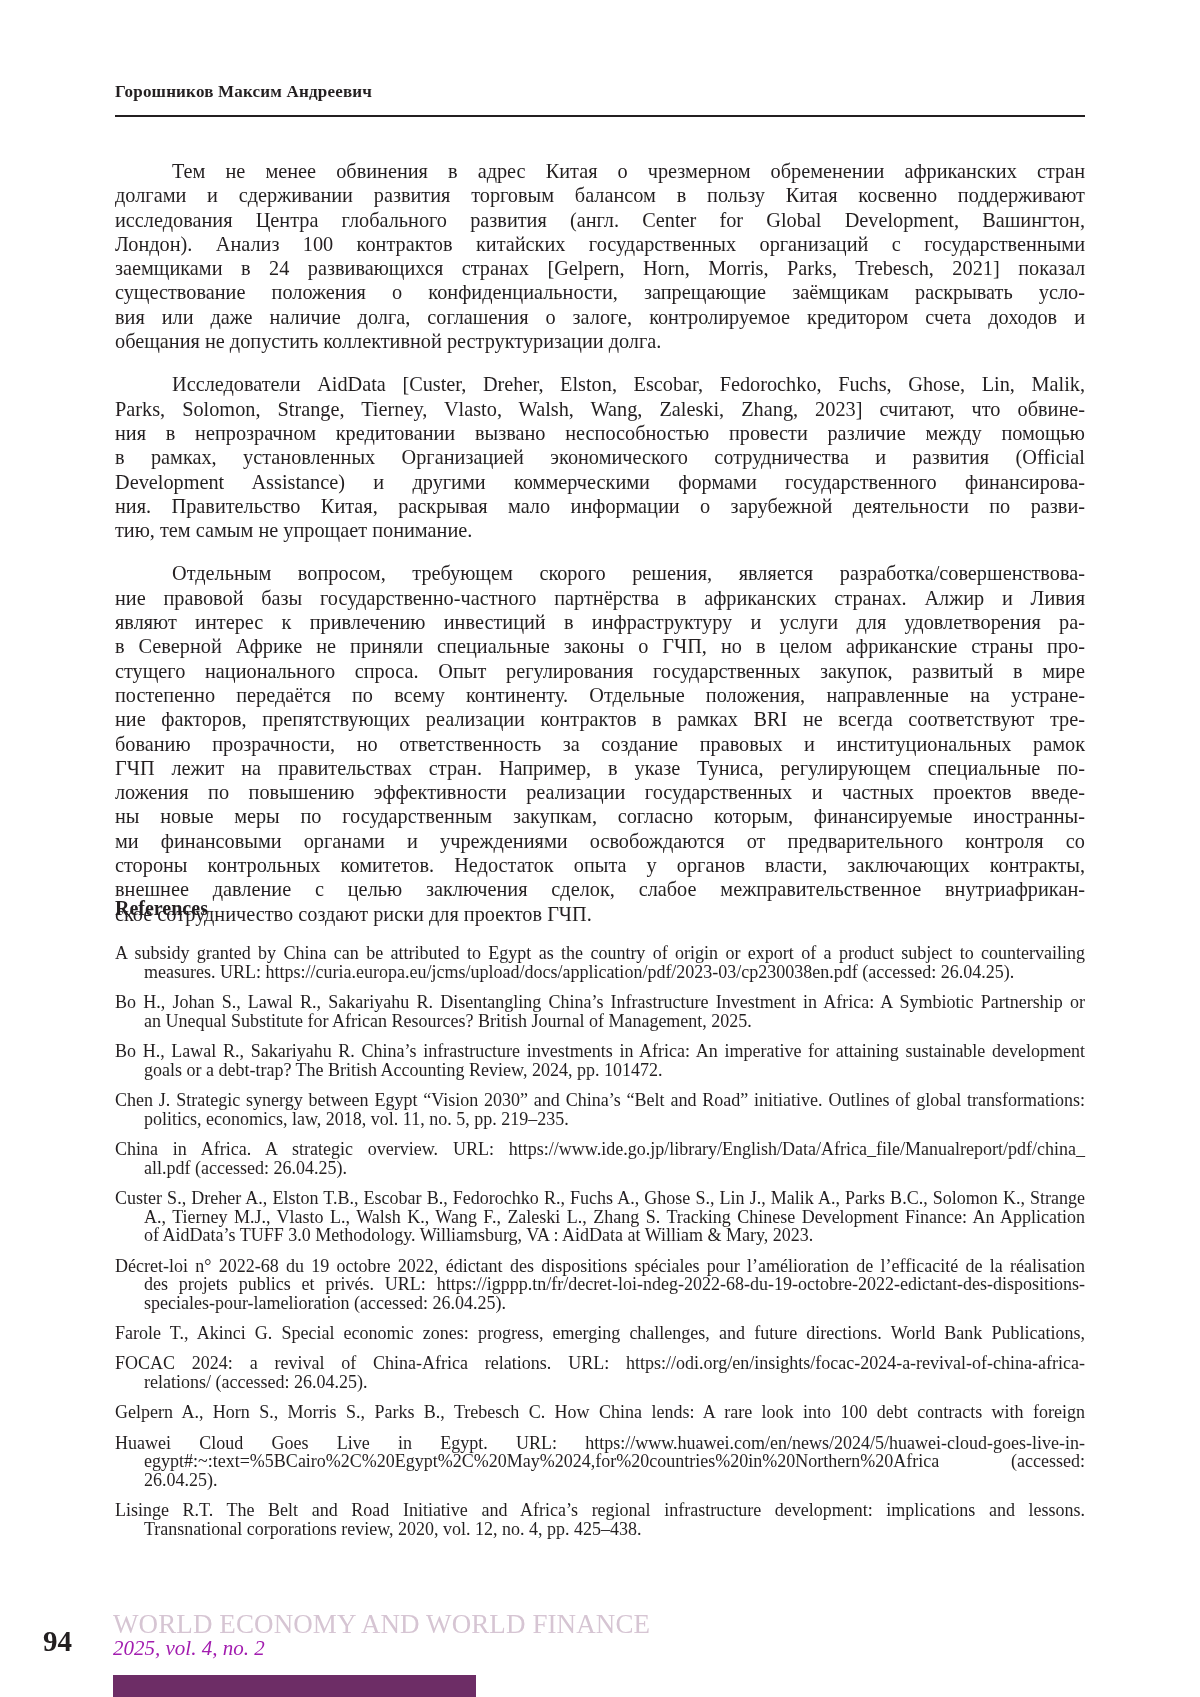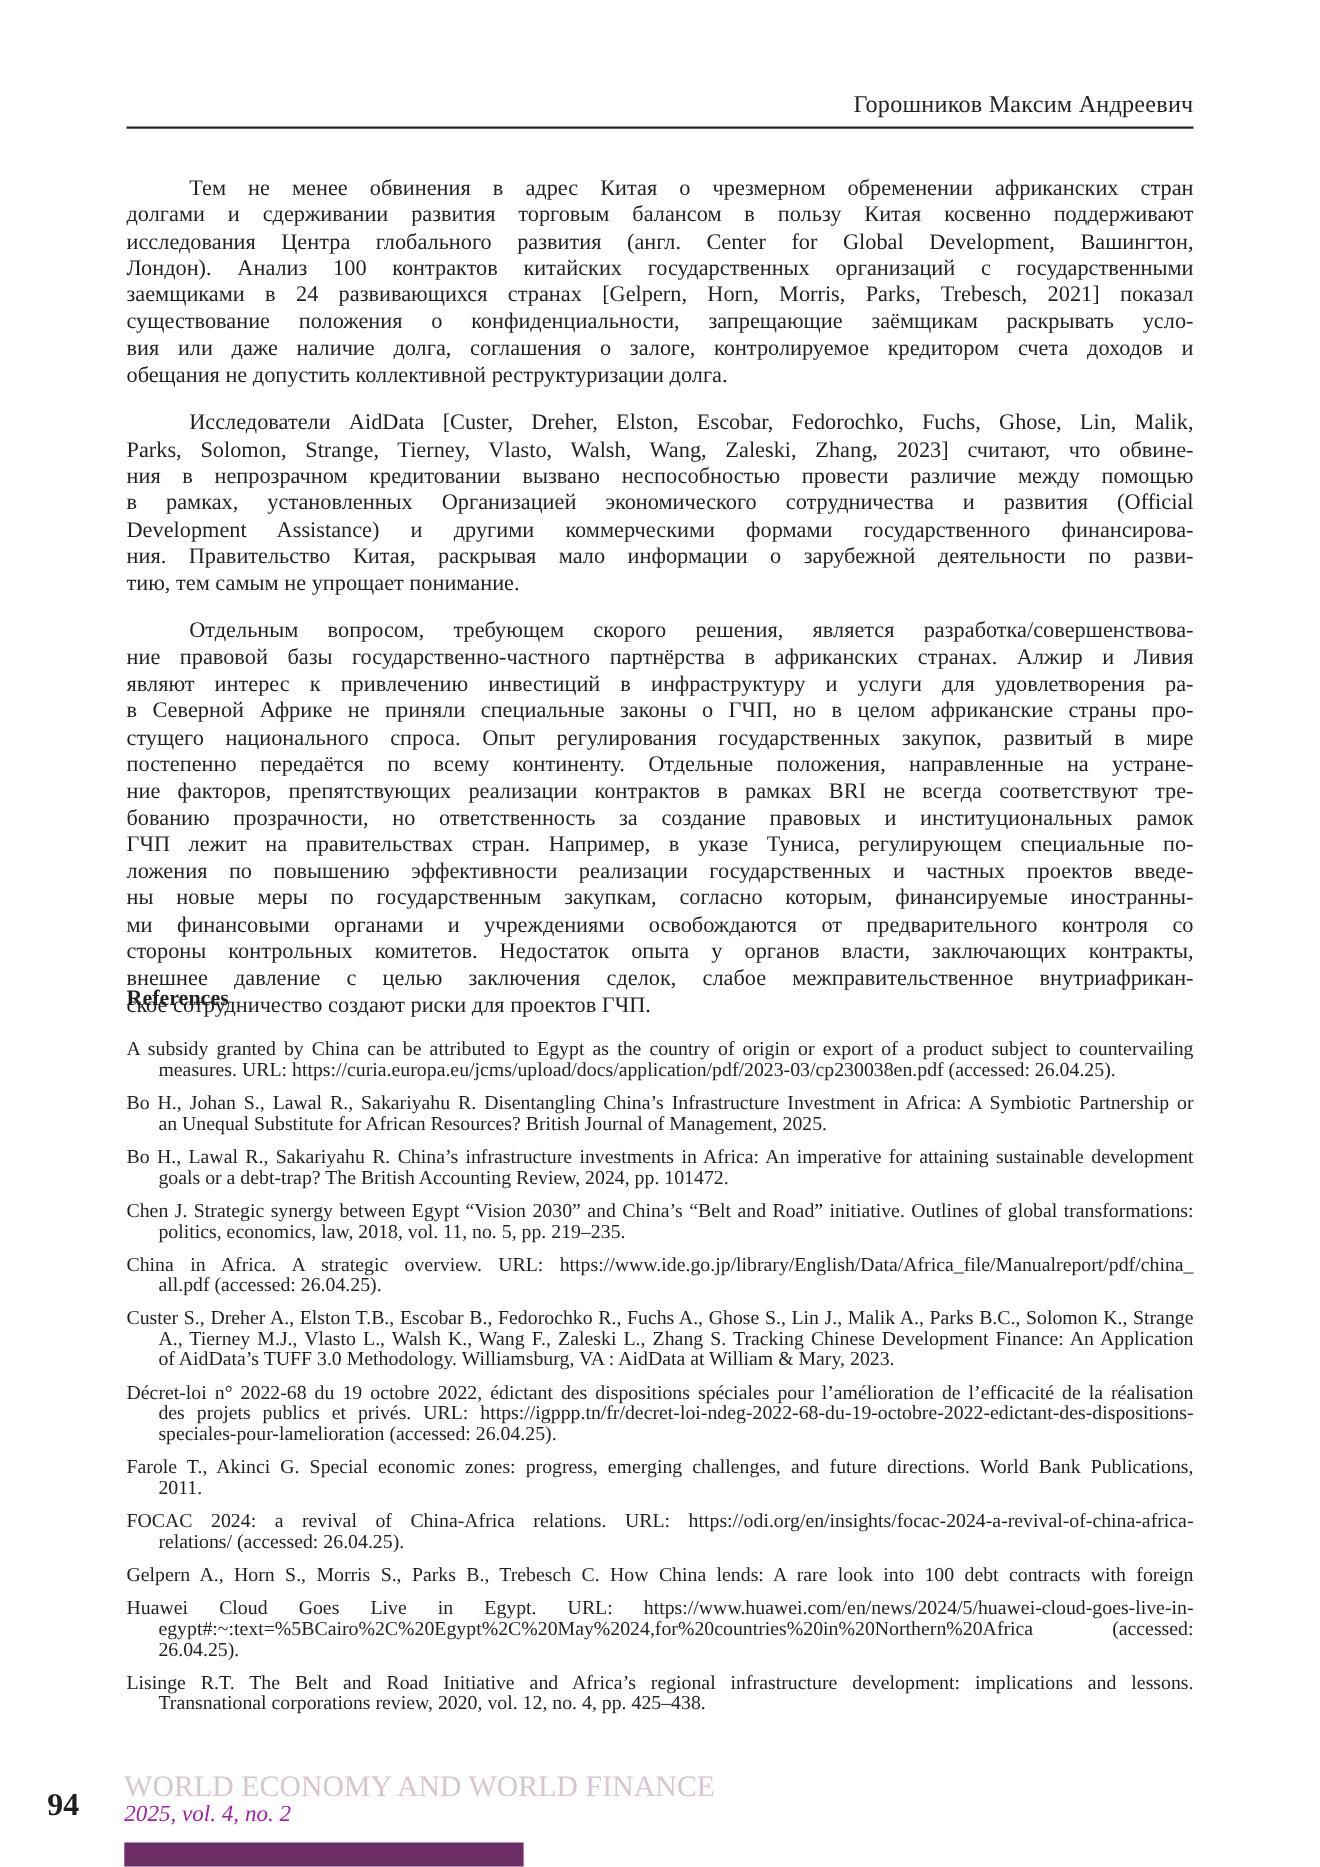--- a/index.html
+++ b/index.html
@@ -1,19 +1,19 @@
 <!DOCTYPE html>
 <html><head>
 <meta charset="utf-8">
 <style>
   html, body { margin: 0; padding: 0; background: #ffffff; }
   body { width: 1200px; height: 1697px; position: relative; overflow: hidden;
          font-family: "Liberation Serif", "DejaVu Serif", serif; color: #231f20; }
-  .running-head { position: absolute; left: 115px; top: 82px; width: 970px; text-align: right;
-                  font-size: 22px; letter-spacing: 0.2px; }
+  .running-head { position: absolute; left: 115px; top: 82px; width: 970px; text-align: left;
+                  font-size: 17px; letter-spacing: 0.2px; font-weight: bold; }
   .head-rule { position: absolute; left: 115px; top: 115px; width: 970px; height: 0;
                border-top: 2px solid #231f20; }
   .body-text { position: absolute; left: 115px; top: 140px; width: 970px; font-size: 20.3px; line-height: 24.3px; }
   .body-text .line { display: block; text-align: justify; text-align-last: justify; white-space: nowrap; height: 24.3px; }
   .body-text .line.last { text-align-last: left; }
   .body-text .line.indent { padding-left: 57px; margin-top: 19px; }
   .refs-title { position: absolute; left: 115px; top: 897px; font-size: 20px; font-weight: bold; }
   .refs { position: absolute; left: 115px; top: 944px; width: 970px; font-size: 18px; line-height: 18.6px; }
   .ref { margin-bottom: 11.8px; }
   .ref .line { display: block; text-align: justify; text-align-last: justify; white-space: nowrap; height: 18.6px; }
@@ -100,21 +100,20 @@
     <span class="line cont">A., Tierney M.J., Vlasto L., Walsh K., Wang F., Zaleski L., Zhang S. Tracking Chinese Development Finance: An Application</span>
     <span class="line cont last">of AidData’s TUFF 3.0 Methodology. Williamsburg, VA : AidData at William &amp; Mary, 2023.</span>
   </div>
   <div class="ref">
     <span class="line">Décret-loi n° 2022-68 du 19 octobre 2022, édictant des dispositions spéciales pour l’amélioration de l’efficacité de la réalisation</span>
     <span class="line cont">des projets publics et privés. URL: https://igppp.tn/fr/decret-loi-ndeg-2022-68-du-19-octobre-2022-edictant-des-dispositions-</span>
     <span class="line cont last">speciales-pour-lamelioration (accessed: 26.04.25).</span>
   </div>
   <div class="ref">
     <span class="line">Farole T., Akinci G. Special economic zones: progress, emerging challenges, and future directions. World Bank Publications,</span>
-    <span class="line cont last">2011.</span>
   </div>
   <div class="ref">
     <span class="line">FOCAC 2024: a revival of China-Africa relations. URL: https://odi.org/en/insights/focac-2024-a-revival-of-china-africa-</span>
     <span class="line cont last">relations/ (accessed: 26.04.25).</span>
   </div>
   <div class="ref">
     <span class="line">Gelpern A., Horn S., Morris S., Parks B., Trebesch C. How China lends: A rare look into 100 debt contracts with foreign</span>
   </div>
   <div class="ref">
     <span class="line">Huawei Cloud Goes Live in Egypt. URL: https://www.huawei.com/en/news/2024/5/huawei-cloud-goes-live-in-</span>

